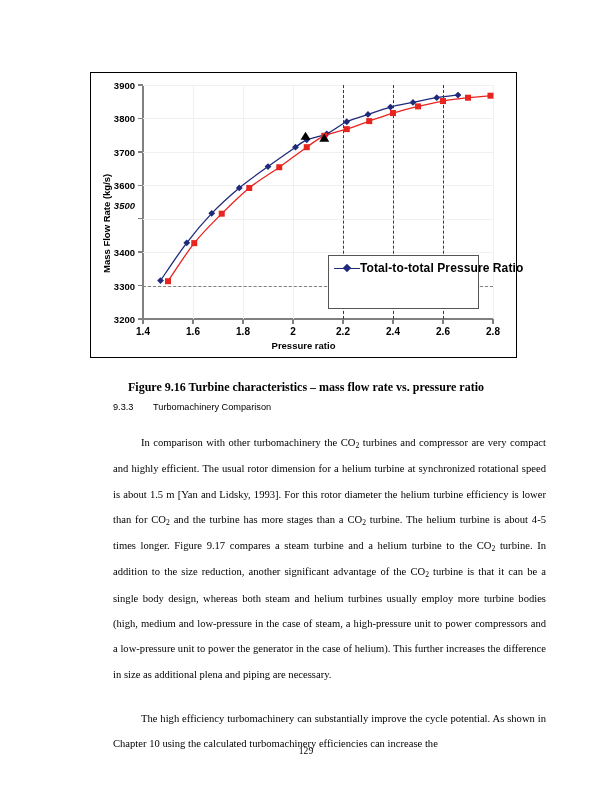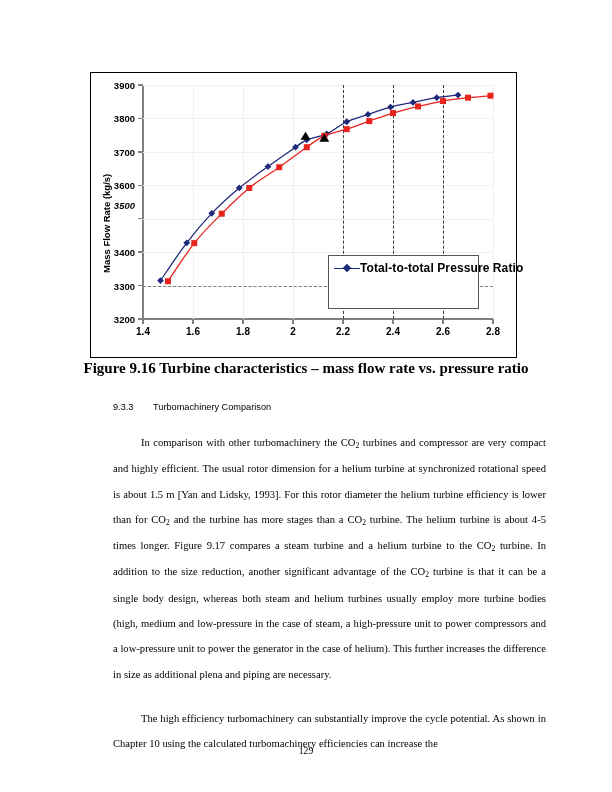--- a/index.html
+++ b/index.html
@@ -107,24 +107,24 @@
   .tri{
     width:0;height:0;
     border-left:4.5px solid transparent;
     border-right:4.5px solid transparent;
     border-bottom:7.5px solid #000;
     margin-left:6px;
   }
 
   #figure-caption{
     position:absolute;
-    left:0;right:0;top:360px;
+    left:0;right:0;top:380px;
     text-align:center;
     font-family:"Liberation Serif", serif;
-    font-size:15px;font-weight:bold;
+    font-size:12px;font-weight:bold;
   }
 
   
   #content{
     position:absolute;
     left:90px;top:402px;
     width:433px;
     margin-left:23px;
   }
   .heading{
@@ -153,20 +153,21 @@
   }
 </style>
 </head>
 <body>
 
 <div id="figure-block">
 
   <div id="chart-frame">
 
     <div id="y-axis-title">Mass Flow Rate (kg/s)</div>
+    <div id="x-axis-title">Pressure ratio</div>
 
     <div id="plot">
       <div class="axis-line" id="y-axis"></div>
       <div class="axis-line" id="x-axis"></div>
       <div id="axis-decor">
           <div class="tick-y" style="top: 233.3px;"></div>
           <div class="ylabel" style="top: 234px;">3200</div>
           <div class="grid-y" style="top: 200.571px;"></div>
           <div class="tick-y" style="top: 199.871px;"></div>
           <div class="ylabel" style="top: 200.571px; margin-left: 20px;">3300</div>

